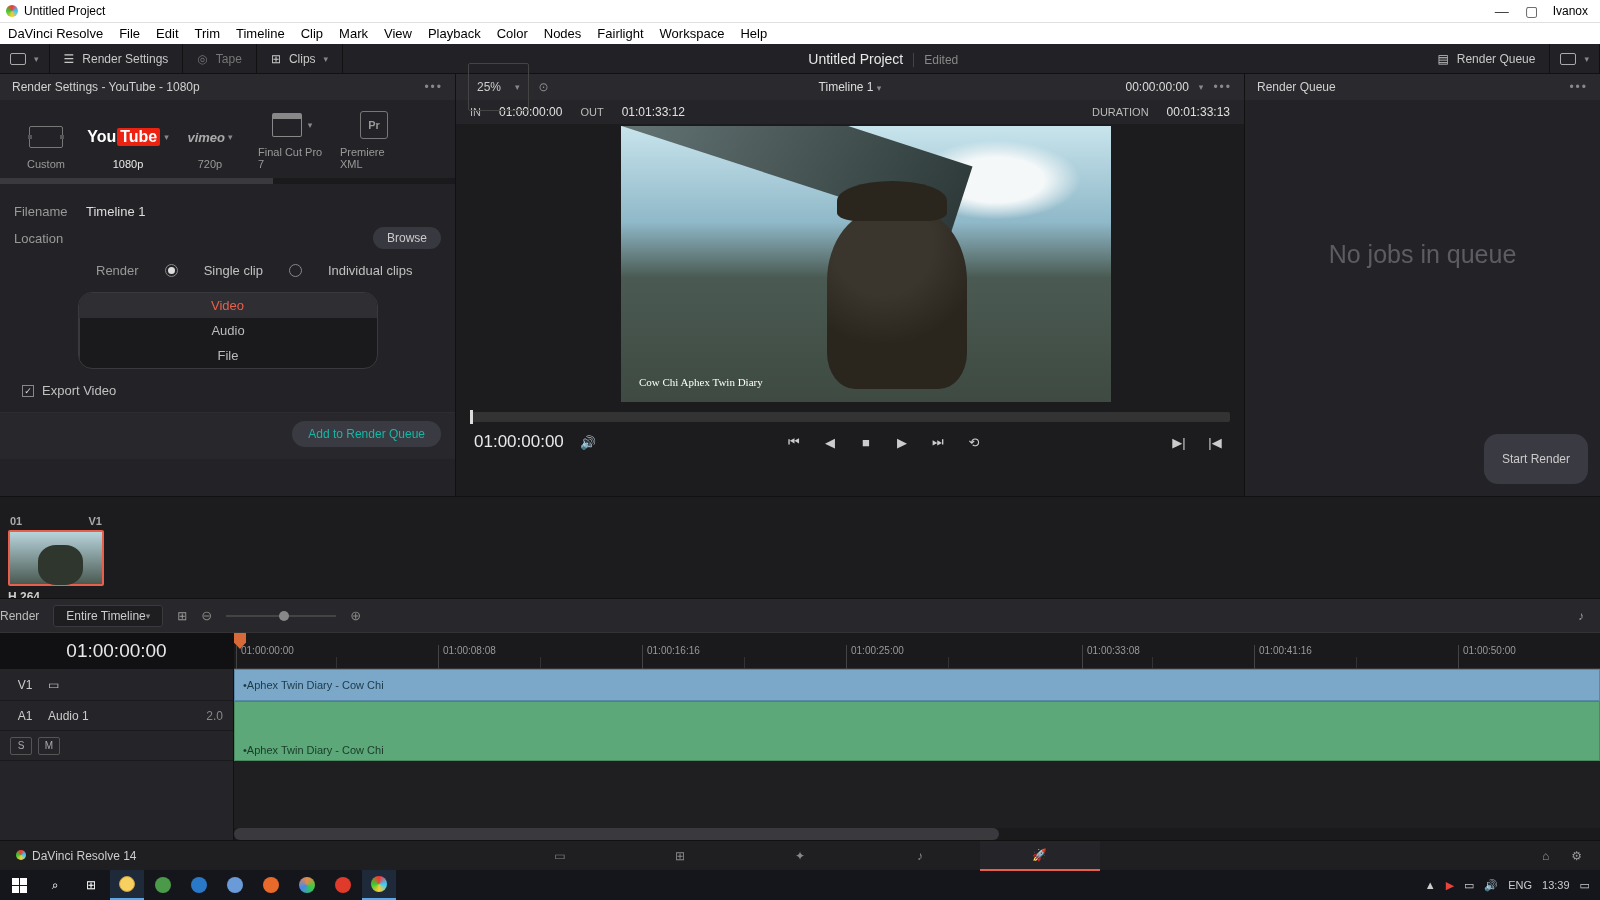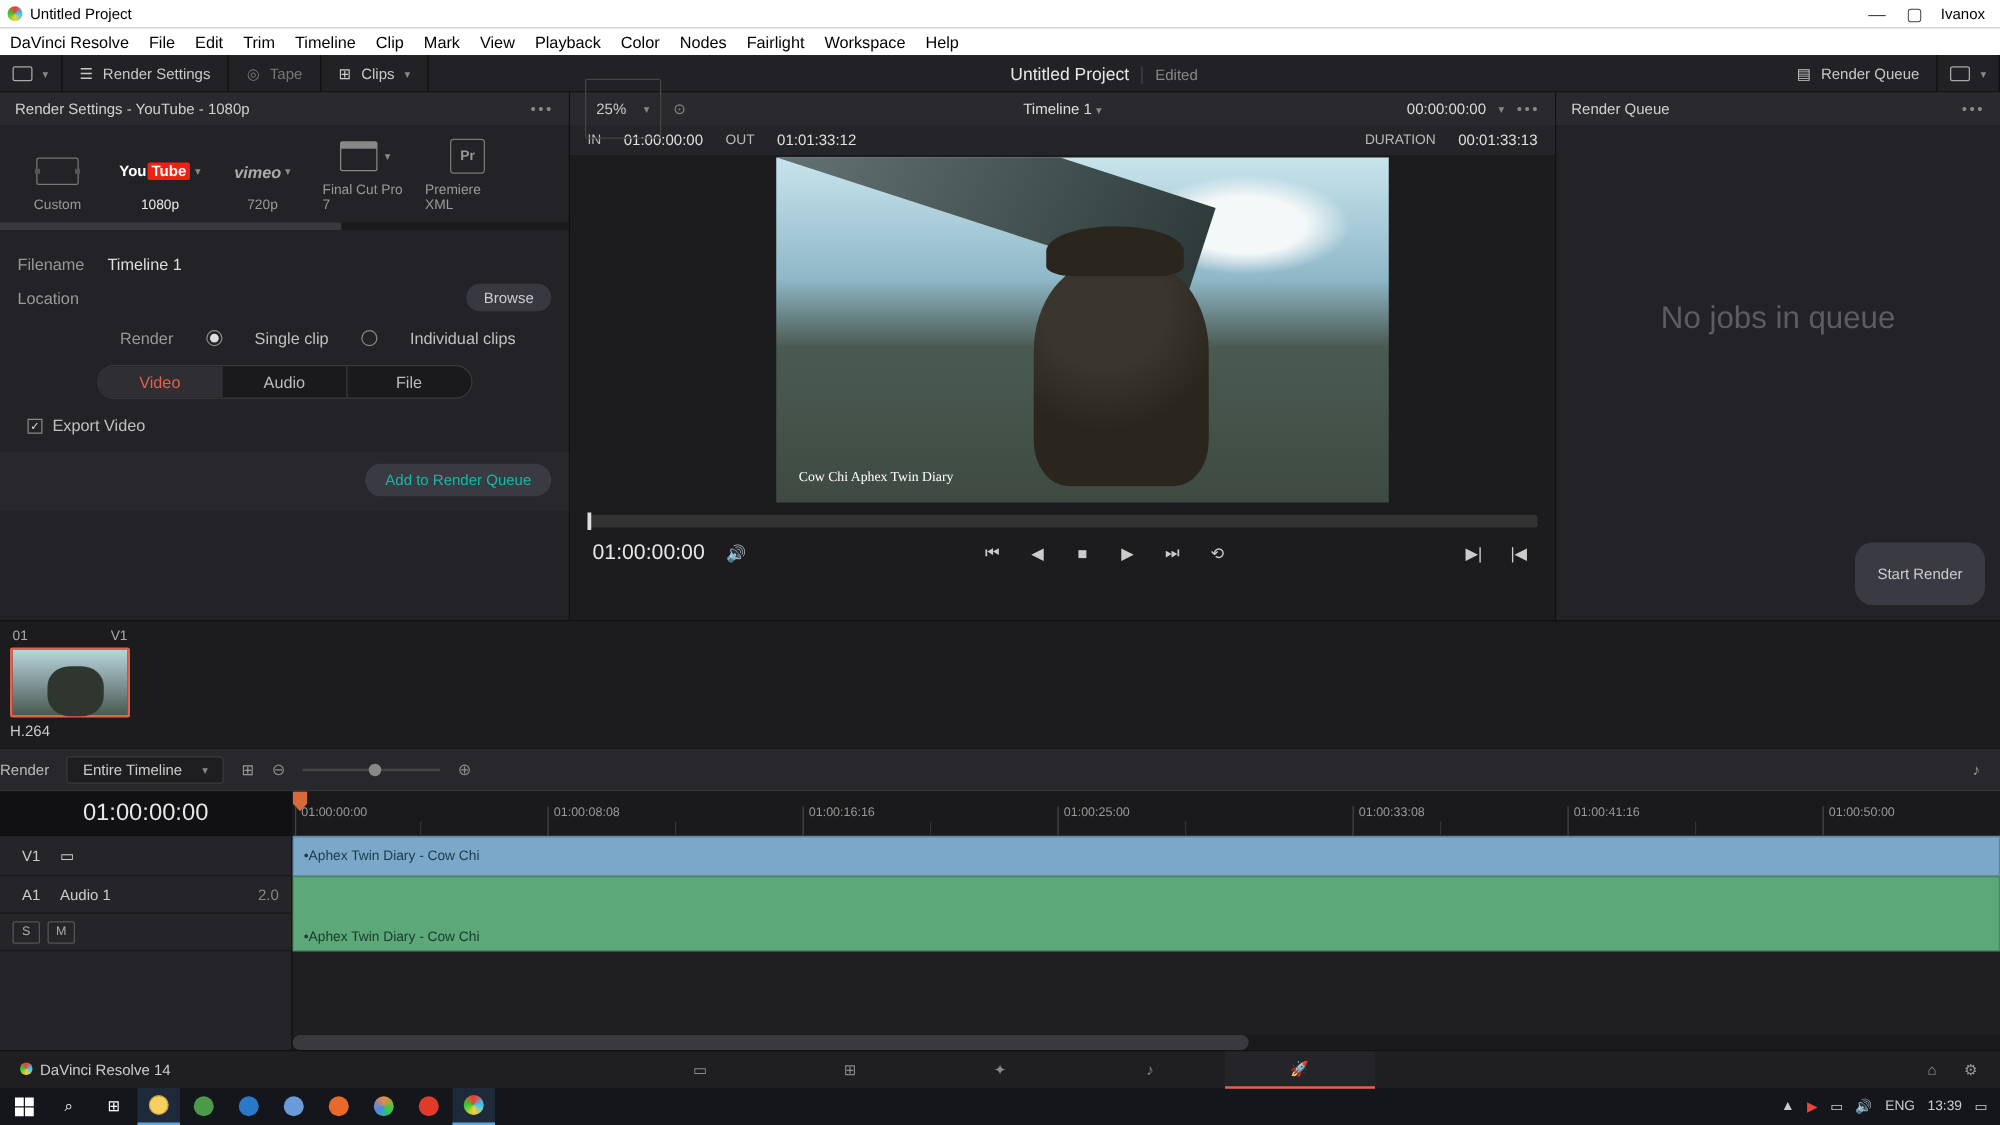--- a/index.html
+++ b/index.html
@@ -19,40 +19,40 @@
 .chev { font-size: 9px; color: #888; }
 .sq-icon { width: 16px; height: 12px; border: 1.5px solid #aaa; border-radius: 2px; display: inline-block; }
 .main-body { flex: 1; display: flex; min-height: 0; }
 .left-pane { width: 456px; display: flex; flex-direction: column; background: #232327; border-right: 1px solid #111; }
 .pane-hdr { height: 26px; background: #2a2a2e; display: flex; align-items: center; padding: 0 12px; color: #d0d0d0; }
 .pane-hdr .dots { margin-left: auto; color: #888; letter-spacing: 2px; }
 .presets { display: flex; gap: 14px; padding: 10px 12px 8px; align-items: flex-end; }
 .preset { display: flex; flex-direction: column; align-items: center; gap: 6px; color: #999; font-size: 11px; width: 68px; }
 .preset .ico { width: 44px; height: 30px; display: flex; align-items: center; justify-content: center; }
 .preset.sel { color: #e8e8e8; }
-.yt-logo { display:flex; align-items:center; gap:1px; font-weight:bold; font-size:12px; color:#fff;}
+.yt-logo { display:flex; align-items:center; gap:1px; font-weight:bold; font-size:16px; color:#fff;}
 .yt-logo .tube { background:#e21; color:#fff; padding:0 3px; border-radius:2px;}
 .vimeo-logo { color:#aaa; font-style:italic; font-weight:bold; font-size:13px;}
 .pr-box { width:28px;height:28px;border:1.5px solid #777;display:flex;align-items:center;justify-content:center;color:#999;font-size:11px;font-weight:bold;border-radius:3px;}
 .clap { width:30px;height:24px;border:1.5px solid #888;border-top:6px solid #888;position:relative;border-radius:2px;}
 .custom-ico { width:34px;height:22px;border:1.5px solid #777;border-radius:2px; position:relative;}
 .custom-ico::before,.custom-ico::after { content:'';position:absolute;width:4px;height:4px;background:#555;}
 .custom-ico::before{left:-2px;top:40%}.custom-ico::after{right:-2px;top:40%}
 .preset-scroll { height:6px; background:#1a1a1c; margin:0 0 4px 0; position:relative;}
 .preset-scroll::after { content:'';position:absolute;left:0;width:60%;height:100%;background:#3a3a3e;}
 .form-area { padding: 8px 14px; overflow-y:auto; position:relative;}
 .form-area::-webkit-scrollbar{width:6px;}.form-area::-webkit-scrollbar-thumb{background:#444;}
 .form-row { display: flex; align-items: center; margin: 8px 0; font-size: 13px; }
 .form-row .lbl { width: 72px; color: #999; }
 .form-row .val { color: #ddd; }
 .browse-btn { margin-left:auto; background:#383840; padding:4px 14px; border-radius:12px; color:#ccc; font-size:12px;}
 .radio-row { display:flex; gap:26px; align-items:center; margin:14px 0 14px 82px; font-size:13px;}
 .radio { width:13px;height:13px;border-radius:50%;border:1.5px solid #888;display:inline-flex;align-items:center;justify-content:center;}
 .radio.on::after{content:'';width:7px;height:7px;border-radius:50%;background:#ddd;}
-.seg-tabs { display:flex; background:#1a1a1d; border-radius:14px; width:300px; margin:8px auto 0; overflow:hidden; border:1px solid #3a3a3e;}
+.seg-tabs { display:flex; background:#1a1a1d; border-radius:14px; width:300px; margin:8px auto 0; overflow:hidden; border:1px solid #3a3a3e;flex-direction:column;}
 .seg-tabs div { flex:1; text-align:center; padding:5px 0; font-size:13px; color:#bbb; cursor:default;}
 .seg-tabs div.active { background:#2e2e33; color:#e8604c; }
 .seg-tabs div + div { border-left:1px solid #3a3a3e;}
 .check-row { display:flex; align-items:center; gap:8px; margin:14px 0 6px 8px; font-size:13px;}
 .chk { width:12px;height:12px;border:1px solid #888;display:inline-flex;align-items:center;justify-content:center;font-size:9px;color:#ddd;}
 .add-btn-row { padding:8px 14px 12px; display:flex; justify-content:flex-end; border-top:1px solid #2d2d31; background:#28282c;}
 .add-btn { background:#3a3a42; padding:6px 16px; border-radius:14px; color:#14b8a6; font-size:12px;}
 .center-pane { flex: 1; display: flex; flex-direction: column; background: #1f1f22; }
 .viewer-bar { height: 26px; background: #2a2a2e; display: flex; align-items: center; position:relative;}
 .viewer-bar .zoom { position:absolute; left:12px; color:#ccc; display:flex; align-items:center; gap:10px;}
@@ -73,29 +73,29 @@
 .scrub { margin-top:10px; height:10px; width:760px; background:#333; position:relative; border-radius:2px;}
 .scrub::before { content:'';position:absolute;left:0;top:-2px;width:3px;height:14px;background:#ddd;}
 .transport { display:flex; align-items:center; gap:14px; padding:10px 18px; width:100%;}
 .transport .tc-big { color:#e8e8e8; font-size:17px;}
 .transport .ic { color:#ccc; font-size:13px; width:22px; text-align:center;}
 .transport .spacer{flex:1;}
 .right-pane { width: 356px; background: #232327; border-left:1px solid #111; display:flex; flex-direction:column;}
 .queue-body { flex:1; display:flex; align-items:flex-start; justify-content:center; padding-top:140px; color:#5c5c62; font-size:25px;}
 .start-row { padding:12px; display:flex; justify-content:flex-end;}
 .start-btn { background:#3a3a42; padding:18px 18px; border-radius:14px; color:#ccc;}
-.thumb-strip { height: 102px; background: #1c1c1f; padding: 6px 8px; border-top:1px solid #111;}
+.thumb-strip { height: 102px; background: #1c1c1f; padding: 18px 8px; border-top:1px solid #111;font-weight:bold;}
 .thumb-card { width:96px;}
 .thumb-card .lbls { display:flex; justify-content:space-between; font-size:11px; color:#aaa; padding:0 2px 3px;}
 .thumb-card .img { width:96px; height:56px; background:linear-gradient(180deg,#b8d4dc,#4a5a52); border:2px solid #e8604c; border-radius:2px; position:relative;}
 .thumb-card .img::after{content:'';position:absolute;left:30%;top:25%;width:45px;height:40px;background:#2e362e;border-radius:40%;}
 .thumb-card .cap { font-size:12px; color:#ccc; margin-top:4px;}
 .tl-toolbar { height: 34px; background: #28282c; display:flex; align-items:center; justify-content:center; gap:14px; border-top:1px solid #111;}
 .tl-toolbar .lbl{color:#bbb;}
-.tl-toolbar .dd { background:#1e1e21; border:1px solid #3a3a3e; padding:3px 12px; border-radius:3px; color:#ccc; display:flex; gap:16px; align-items:center;}
+.tl-toolbar .dd { background:#1e1e21; border:1px solid #3a3a3e; padding:3px 12px; border-radius:3px; color:#ccc; display:flex; align-items:center;}
 .tl-toolbar .slider { width:110px; height:2px; background:#444; position:relative;}
 .tl-toolbar .slider::after{content:'';position:absolute;left:48%;top:-4px;width:10px;height:10px;border-radius:50%;background:#888;}
 .tl-toolbar .pm { color:#888; font-size:13px;}
 .music-ic { margin-left:auto; margin-right:16px; color:#999;}
 .tl-main { height: 208px; background:#1f1f22; display:flex; border-top:1px solid #333;}
 .tl-left { width: 234px; border-right:1px solid #111; display:flex; flex-direction:column; background:#252529;}
 .tl-tc { height:36px; background:#111114; color:#e8e8e8; font-size:19px; display:flex; align-items:center; justify-content:center;}
 .track-hdr { display:flex; align-items:center; padding:0 10px; font-size:12px; color:#ccc; border-bottom:1px solid #1a1a1c;}
 .track-hdr.v { height:32px;}
 .track-hdr.a { height:30px;}

